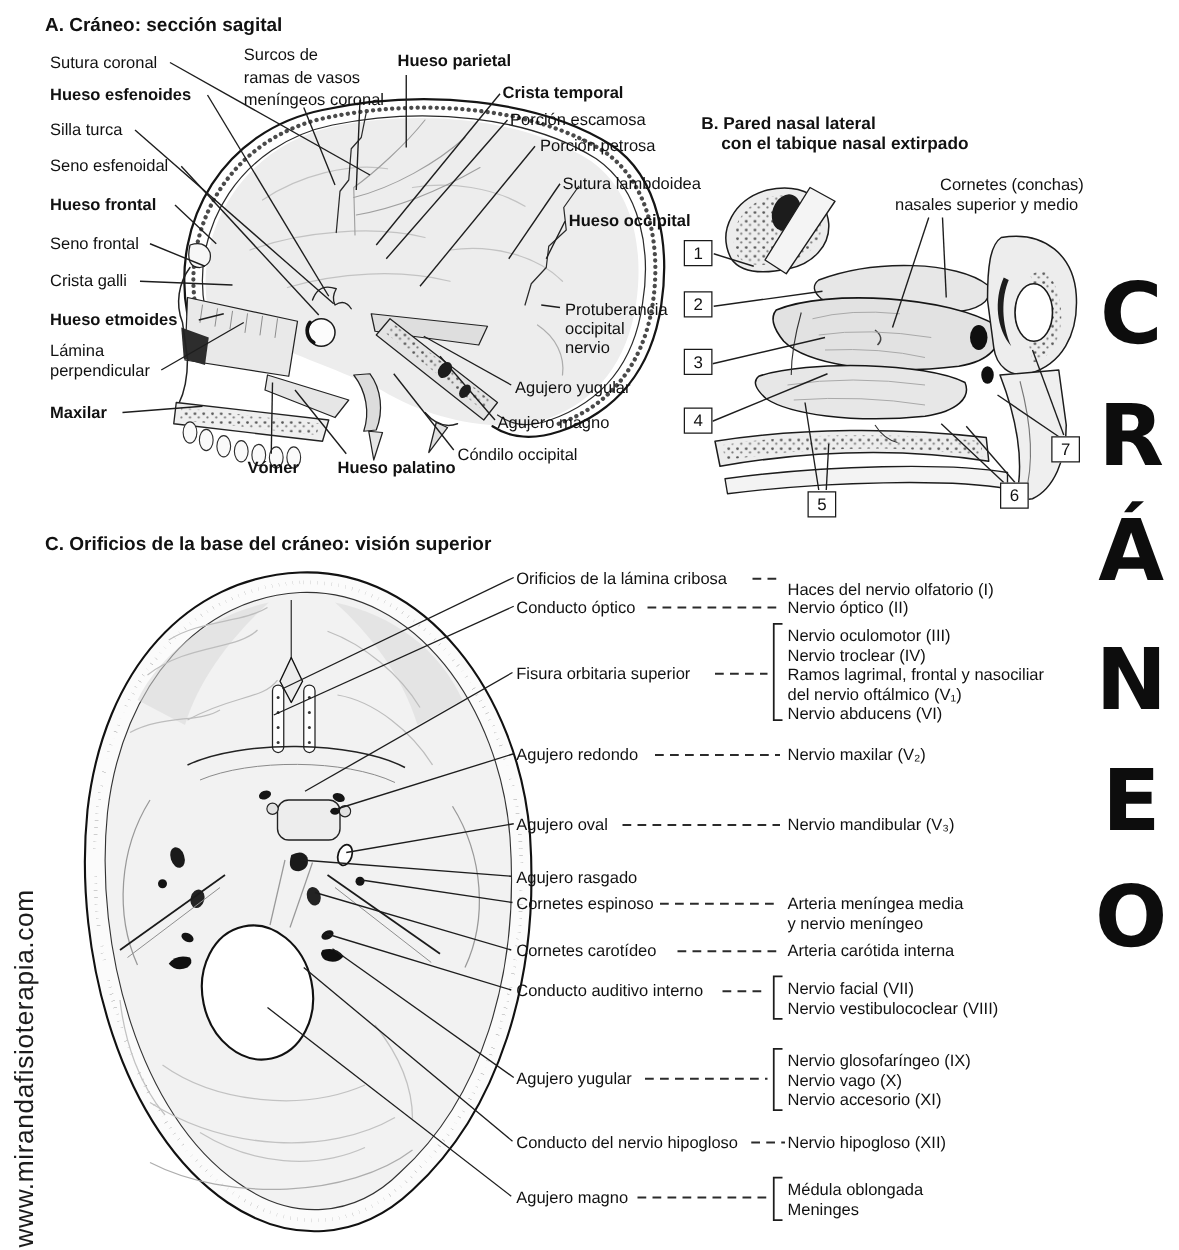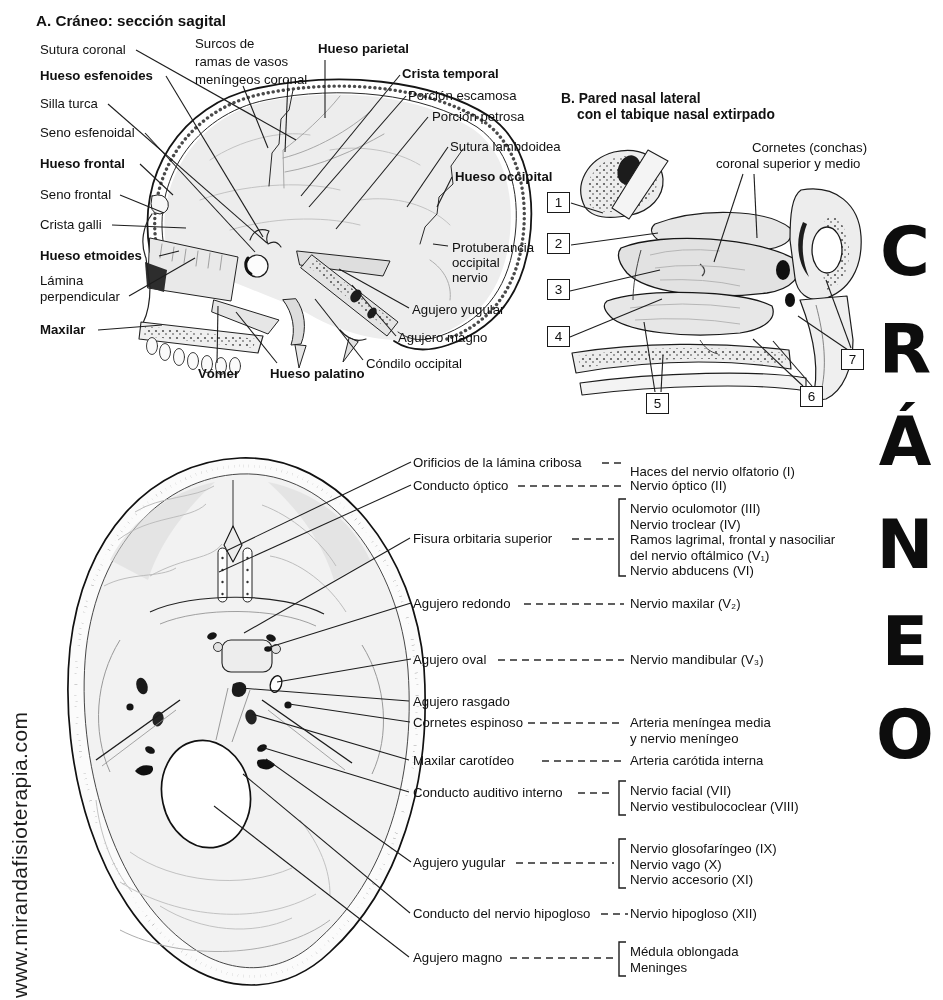--- a/index.html
+++ b/index.html
@@ -296,30 +296,31 @@
 <div class="lbl" style="left:452px;top:240px">Protuberancia</div>
 <div class="lbl" style="left:452px;top:255px">occipital</div>
 <div class="lbl" style="left:452px;top:270px">nervio</div>
 <div class="lbl" style="left:412px;top:302px">Agujero yugular</div>
 <div class="lbl" style="left:398px;top:330px">Agujero magno</div>
 <div class="lbl" style="left:366px;top:356px">Cóndilo occipital</div>
 
 <div class="ttl-b" style="left:561px;top:91px">B. Pared nasal lateral</div>
 <div class="ttl-b" style="left:577px;top:107px">con el tabique nasal extirpado</div>
 <div class="lbl" style="left:752px;top:140px">Cornetes (conchas)</div>
-<div class="lbl" style="left:716px;top:156px">coronal superior y medio</div>
+<div class="lbl" style="left:716px;top:156px">nasales superior y medio</div>
 
 <div class="numbox" style="left:547px;top:192px">1</div>
 <div class="numbox" style="left:547px;top:233px">2</div>
 <div class="numbox" style="left:547px;top:279px">3</div>
 <div class="numbox" style="left:547px;top:326px">4</div>
 <div class="numbox" style="left:646px;top:393px">5</div>
 <div class="numbox" style="left:800px;top:386px">6</div>
 <div class="numbox" style="left:841px;top:349px">7</div>
 
+<div class="ttl" style="left:36px;top:427px">C. Orificios de la base del cráneo: visión superior</div>
 
 <div class="lbl" style="left:413px;top:455px">Orificios de la lámina cribosa</div>
 <div class="lbl" style="left:630px;top:464px">Haces del nervio olfatorio (I)</div>
 
 <div class="lbl" style="left:413px;top:478px">Conducto óptico</div>
 <div class="lbl" style="left:630px;top:478px">Nervio óptico (II)</div>
 
 <div class="lbl" style="left:413px;top:531px">Fisura orbitaria superior</div>
 <div class="lbl" style="left:630px;top:501px">Nervio oculomotor (III)</div>
 <div class="lbl" style="left:630px;top:517px">Nervio troclear (IV)</div>
@@ -332,21 +333,21 @@
 
 <div class="lbl" style="left:413px;top:652px">Agujero oval</div>
 <div class="lbl" style="left:630px;top:652px">Nervio mandibular (V₃)</div>
 
 <div class="lbl" style="left:413px;top:694px">Agujero rasgado</div>
 
 <div class="lbl" style="left:413px;top:715px">Cornetes espinoso</div>
 <div class="lbl" style="left:630px;top:715px">Arteria meníngea media</div>
 <div class="lbl" style="left:630px;top:731px">y nervio meníngeo</div>
 
-<div class="lbl" style="left:413px;top:753px">Maxilar carotídeo</div>
+<div class="lbl" style="left:413px;top:753px">Cornetes carotídeo</div>
 <div class="lbl" style="left:630px;top:753px">Arteria carótida interna</div>
 
 <div class="lbl" style="left:413px;top:785px">Conducto auditivo interno</div>
 <div class="lbl" style="left:630px;top:783px">Nervio facial (VII)</div>
 <div class="lbl" style="left:630px;top:799px">Nervio vestibulococlear (VIII)</div>
 
 <div class="lbl" style="left:413px;top:855px">Agujero yugular</div>
 <div class="lbl" style="left:630px;top:841px">Nervio glosofaríngeo (IX)</div>
 <div class="lbl" style="left:630px;top:857px">Nervio vago (X)</div>
 <div class="lbl" style="left:630px;top:872px">Nervio accesorio (XI)</div>

